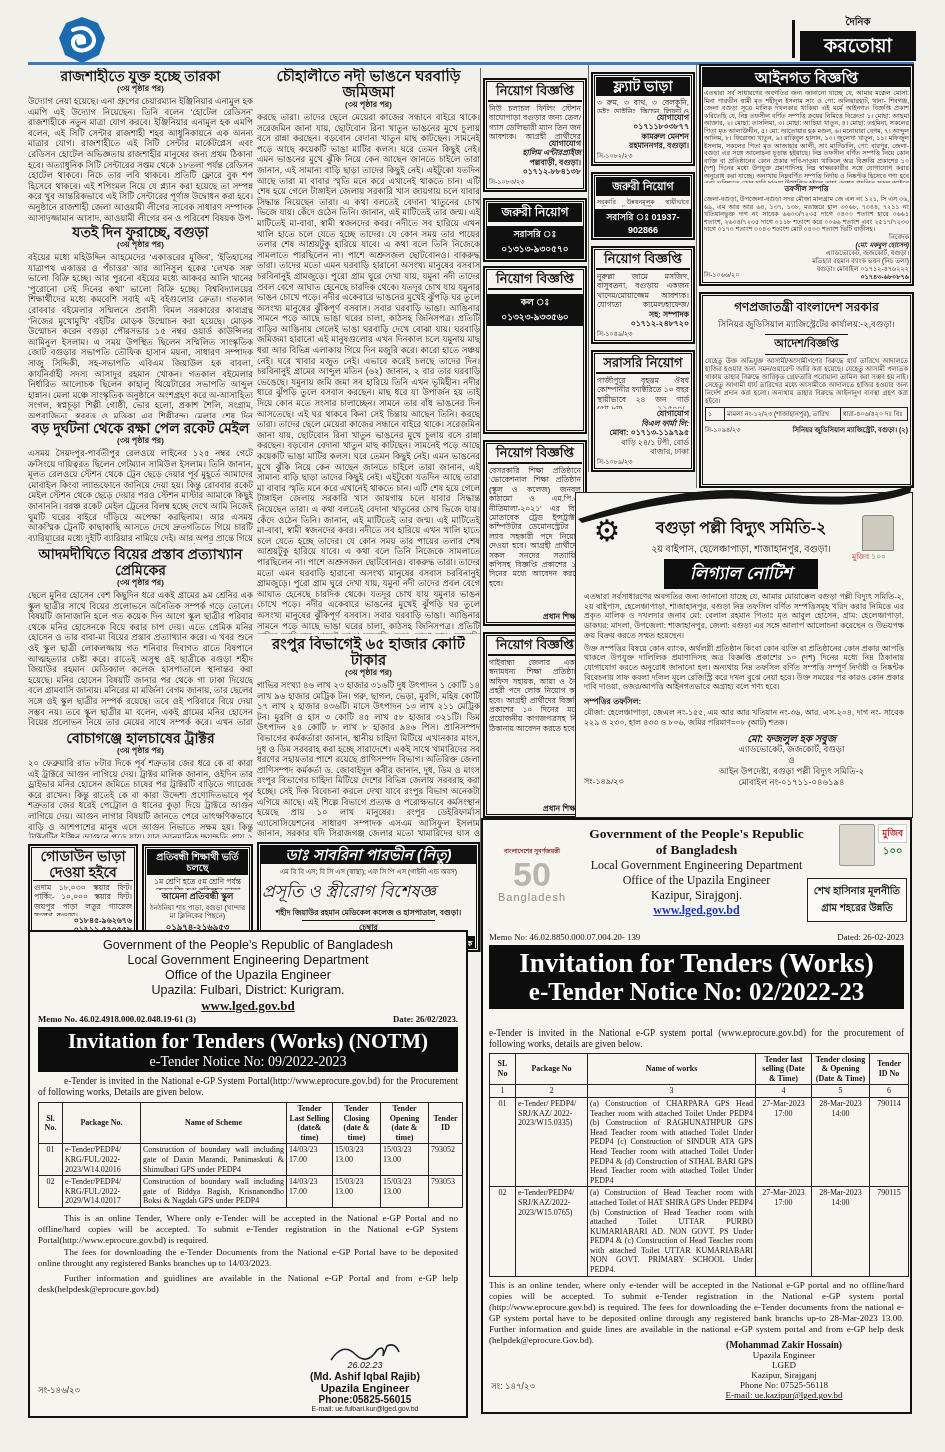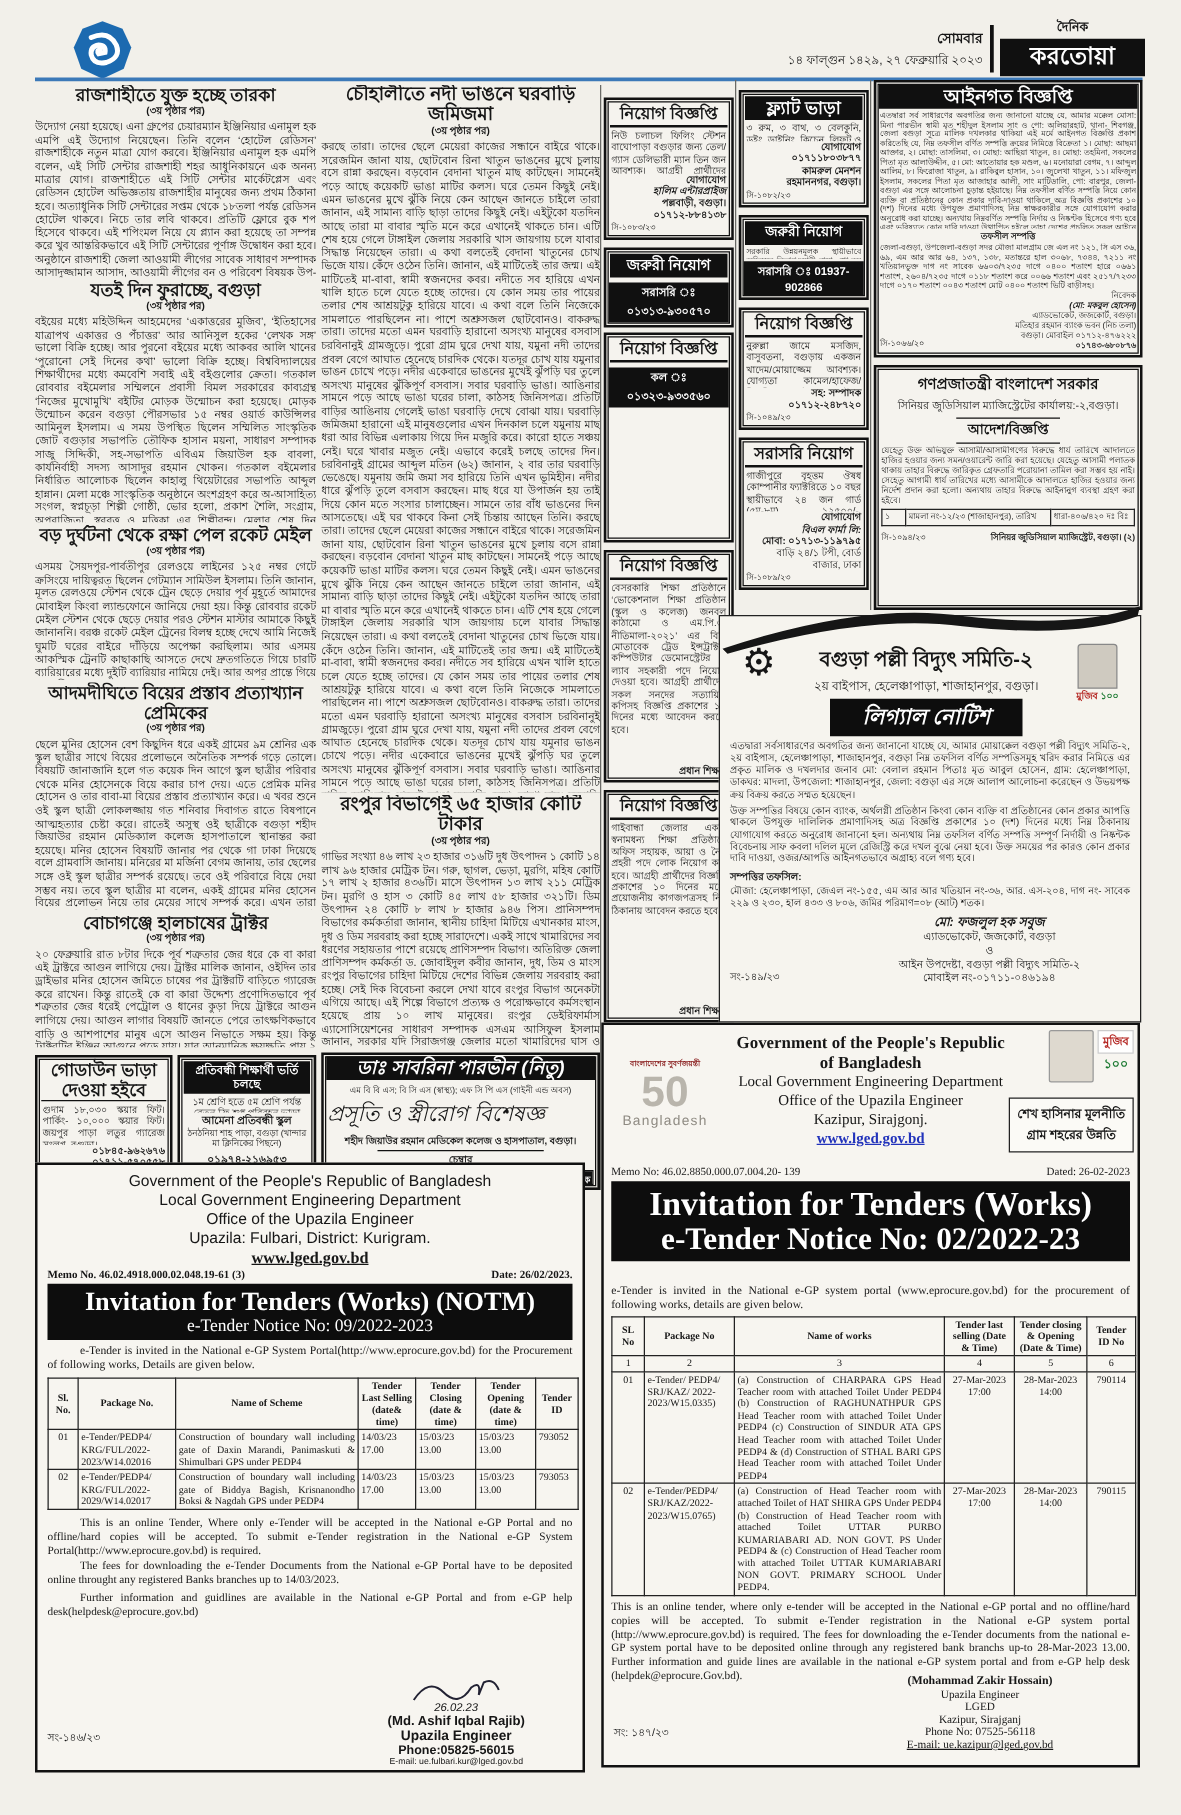--- a/index.html
+++ b/index.html
@@ -40,24 +40,20 @@
 </style>
 </head>
 <body>
 
 <div id="page">
 
   <svg class="abs" style="left:58px;top:16px" width="48" height="48" viewBox="0 0 48 48">
       <polygon points="24,1 40,7 47,22 41,39 24,47 7,39 1,22 8,7" fill="#1c6ab0"></polygon>
       <path d="M15 14 q14 -6 20 6 q4 10 -8 14 q-10 2 -12 -6 q-1 -7 6 -8 q6 0 5 6 l-5 1 q-2 -3 1 -3" fill="none" stroke="#fff" stroke-width="4" stroke-linecap="round"></path>
     </svg>
-  <div class="abs" style="left:600px;top:22px;width:186px;text-align:right">
-    <div style="font-weight:bold;font-size:11px">সোমবার</div>
-    <div style="font-size:9.5px">১৪ ফাল্গুন ১৪২৯, ২৭ ফেব্রুয়ারি ২০২৩</div>
-  </div>
   <div class="abs vbar" style="left:792px;top:20px;width:3px;height:38px"></div>
   <div class="abs" style="left:800px;top:14px;width:116px;text-align:center">
     <div style="font-weight:bold;font-size:10px">দৈনিক</div>
     <div class="nameplate-box" style="font-size:19px;line-height:30px;height:30px">করতোয়া</div>
   </div>
   <div class="abs rule" style="left:28px;top:62px;width:886px;height:3px"></div>
 
   <div class="abs hair" style="left:480px;top:68px;width:1px;height:884px"></div>
   <div class="abs hair" style="left:588px;top:64px;width:1px;height:408px"></div>
   <div class="abs hair" style="left:696px;top:64px;width:1px;height:424px"></div>
@@ -239,21 +235,21 @@
     <div style="display:flex;align-items:flex-start;margin-top:18px">
       <div style="width:46px;text-align:center"><span style="font-size:30px;line-height:32px">⚙</span></div>
       <div style="flex:1;text-align:center">
         <div style="font-weight:bold;font-size:16px">বগুড়া পল্লী বিদ্যুৎ সমিতি-২</div>
         <div style="font-size:9.5px">২য় বাইপাস, হেলেঞ্চাপাড়া, শাজাহানপুর, বগুড়া।</div>
         <div class="band" style="display:inline-block;font-size:17px;font-style:italic;font-weight:bold;padding:1px 26px;margin-top:2px">লিগ্যাল নোটিশ</div>
       </div>
       <div style="width:52px">
         <div style="width:30px;height:34px;background:#cfcac0;border:1px solid #888;margin:0 auto;border-radius:3px 3px 0 0"></div>
 
-        <div style="text-align:center;font-size:7.5px;font-weight:bold;color:#b3231f"><span>মুজিব</span> <span style="color:#1c7a32">১০০</span></div>
+        <div style="font-size:7.5px;font-weight:normal;color:#b3231f"><span>মুজিব</span> <span style="color:#1c7a32">১০০</span></div>
       </div>
     </div>
     <div style="font-size:7.8px;line-height:9.7px;text-align:justify;margin-top:3px">এতদ্বারা সর্বসাধারণের অবগতির জন্য জানানো যাচ্ছে যে, আমার মোয়াক্কেল বগুড়া পল্লী বিদ্যুৎ সমিতি-২, ২য় বাইপাস, হেলেঞ্চাপাড়া, শাজাহানপুর, বগুড়া নিম্ন তফসিল বর্ণিত সম্পত্তিসমূহ খরিদ করার নিমিত্তে এর প্রকৃত মালিক ও দখলদার জনাব মো: বেলাল রহমান পিতাঃ মৃত আবুল হোসেন, গ্রাম: হেলেঞ্চাপাড়া, ডাকঘর: মাদলা, উপজেলা: শাজাহানপুর, জেলা: বগুড়া এর সঙ্গে আলাপ আলোচনা করেছেন ও উভয়পক্ষ ক্রয় বিক্রয় করতে সম্মত হয়েছেন।</div>
     <div style="font-size:7.8px;line-height:9.7px;text-align:justify;margin-top:3px">উক্ত সম্পত্তির বিষয়ে কোন ব্যাংক, অর্থলগ্নী প্রতিষ্ঠান কিংবা কোন ব্যক্তি বা প্রতিষ্ঠানের কোন প্রকার আপত্তি থাকলে উপযুক্ত দালিলিক প্রমাণাদিসহ অত্র বিজ্ঞপ্তি প্রকাশের ১০ (দশ) দিনের মধ্যে নিম্ন ঠিকানায় যোগাযোগ করতে অনুরোধ জানানো হল। অন্যথায় নিম্ন তফসিল বর্ণিত সম্পত্তি সম্পূর্ণ নির্দায়ী ও নিষ্কন্টক বিবেচনায় সাফ কবলা দলিল মূলে রেজিস্ট্রি করে দখল বুঝে নেয়া হবে। উক্ত সময়ের পর কারও কোন প্রকার দাবি দাওয়া, ওজর/আপত্তি আইনগতভাবে অগ্রাহ্য বলে গণ্য হবে।</div>
     <div style="font-size:8px;font-weight:bold;margin-top:3px">সম্পত্তির তফসিল:</div>
     <div style="font-size:7.8px;line-height:9.7px;text-align:justify">মৌজা: হেলেঞ্চাপাড়া, জেএল নং-১৫৫, এম আর আর খতিয়ান নং-৩৬, আর. এস-২০৪, দাগ নং- সাবেক ২২৯ ও ২৩০, হাল ৪৩৩ ও ৮০৬, জমির পরিমাণ=০৮ (আট) শতক।</div>
     <div style="display:flex;justify-content:space-between;align-items:flex-end;margin-top:6px">
       <div style="font-size:8px">সং-১৪৯/২৩</div>
       <div style="text-align:center;font-size:8.5px;line-height:11px;margin-right:40px">
         <div style="font-weight:bold;font-style:italic;font-size:10px">মো: ফজলুল হক সবুজ</div>

